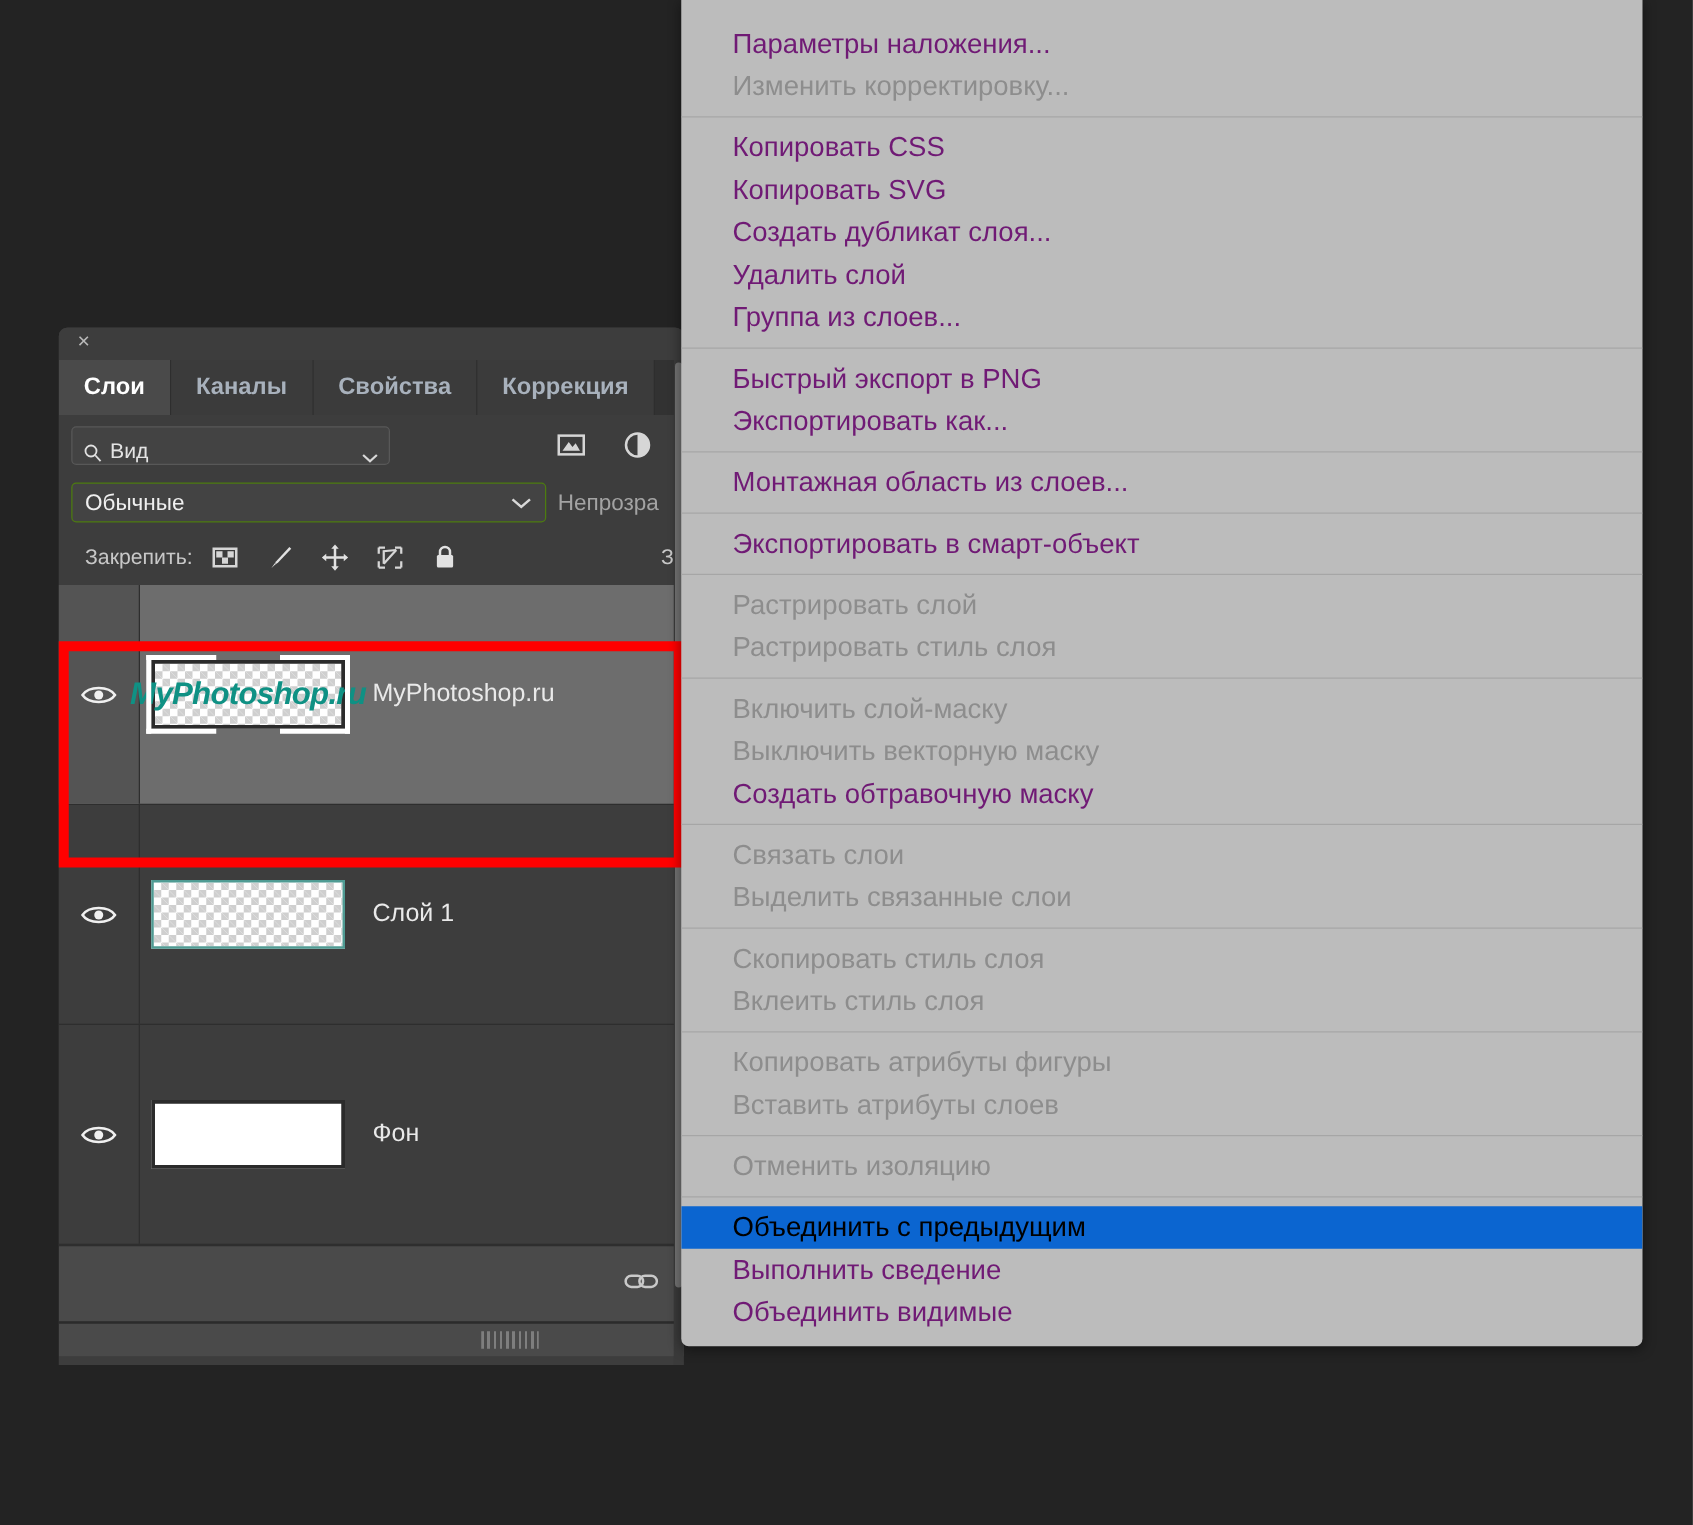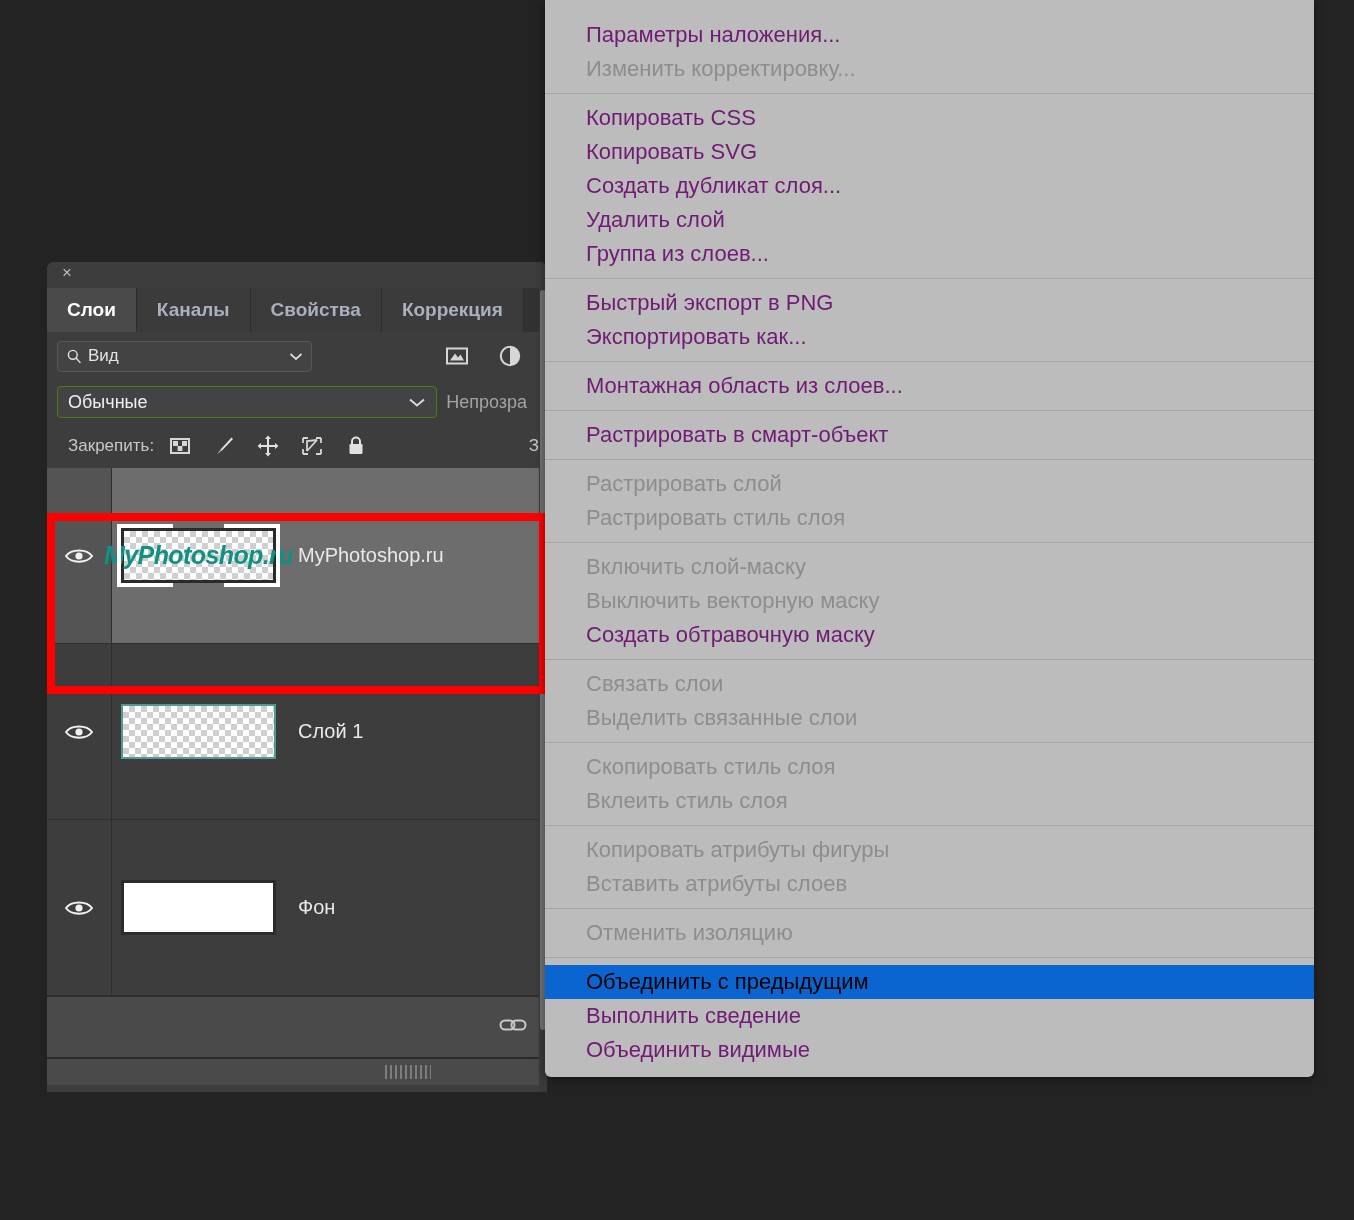--- a/index.html
+++ b/index.html
@@ -47,21 +47,21 @@
     height: 48px; background: #3d3d3d;
     display: flex; align-items: center;
     padding: 0 10px;
     position: relative;
   }
   .searchbox {
     width: 255px; height: 31px;
     background: #434343;
     border: 1px solid #585858;
     border-radius: 4px;
-    display: flex; align-items: center;
+    display: flex; align-items: flex-end;
     padding: 0 8px;
     box-sizing: border-box;
   }
   .searchbox .mag { width: 17px; height: 17px; flex: 0 0 auto; }
   .searchbox .lbl {
     color: #e3e3e3; font-size: 17px; margin-left: 5px; flex: 1 1 auto;
   }
   .searchbox .chev { width: 14px; height: 9px; flex: 0 0 auto; }
 
   .filter-icons { position: absolute; left: 398px; top: 0; height: 48px; display: flex; align-items: center; gap: 29px; }
@@ -384,21 +384,21 @@
         <div class="mi">Копировать SVG</div>
         <div class="mi">Создать дубликат слоя...</div>
         <div class="mi">Удалить слой</div>
         <div class="mi">Группа из слоев...</div>
         <div class="msep"></div>
         <div class="mi">Быстрый экспорт в PNG</div>
         <div class="mi">Экспортировать как...</div>
         <div class="msep"></div>
         <div class="mi">Монтажная область из слоев...</div>
         <div class="msep"></div>
-        <div class="mi">Растрировать в смарт-объект</div>
+        <div class="mi">Экспортировать в смарт-объект</div>
         <div class="msep"></div>
         <div class="mi disabled">Растрировать слой</div>
         <div class="mi disabled">Растрировать стиль слоя</div>
         <div class="msep"></div>
         <div class="mi disabled">Включить слой-маску</div>
         <div class="mi disabled">Выключить векторную маску</div>
         <div class="mi">Создать обтравочную маску</div>
         <div class="msep"></div>
         <div class="mi disabled">Связать слои</div>
         <div class="mi disabled">Выделить связанные слои</div>

